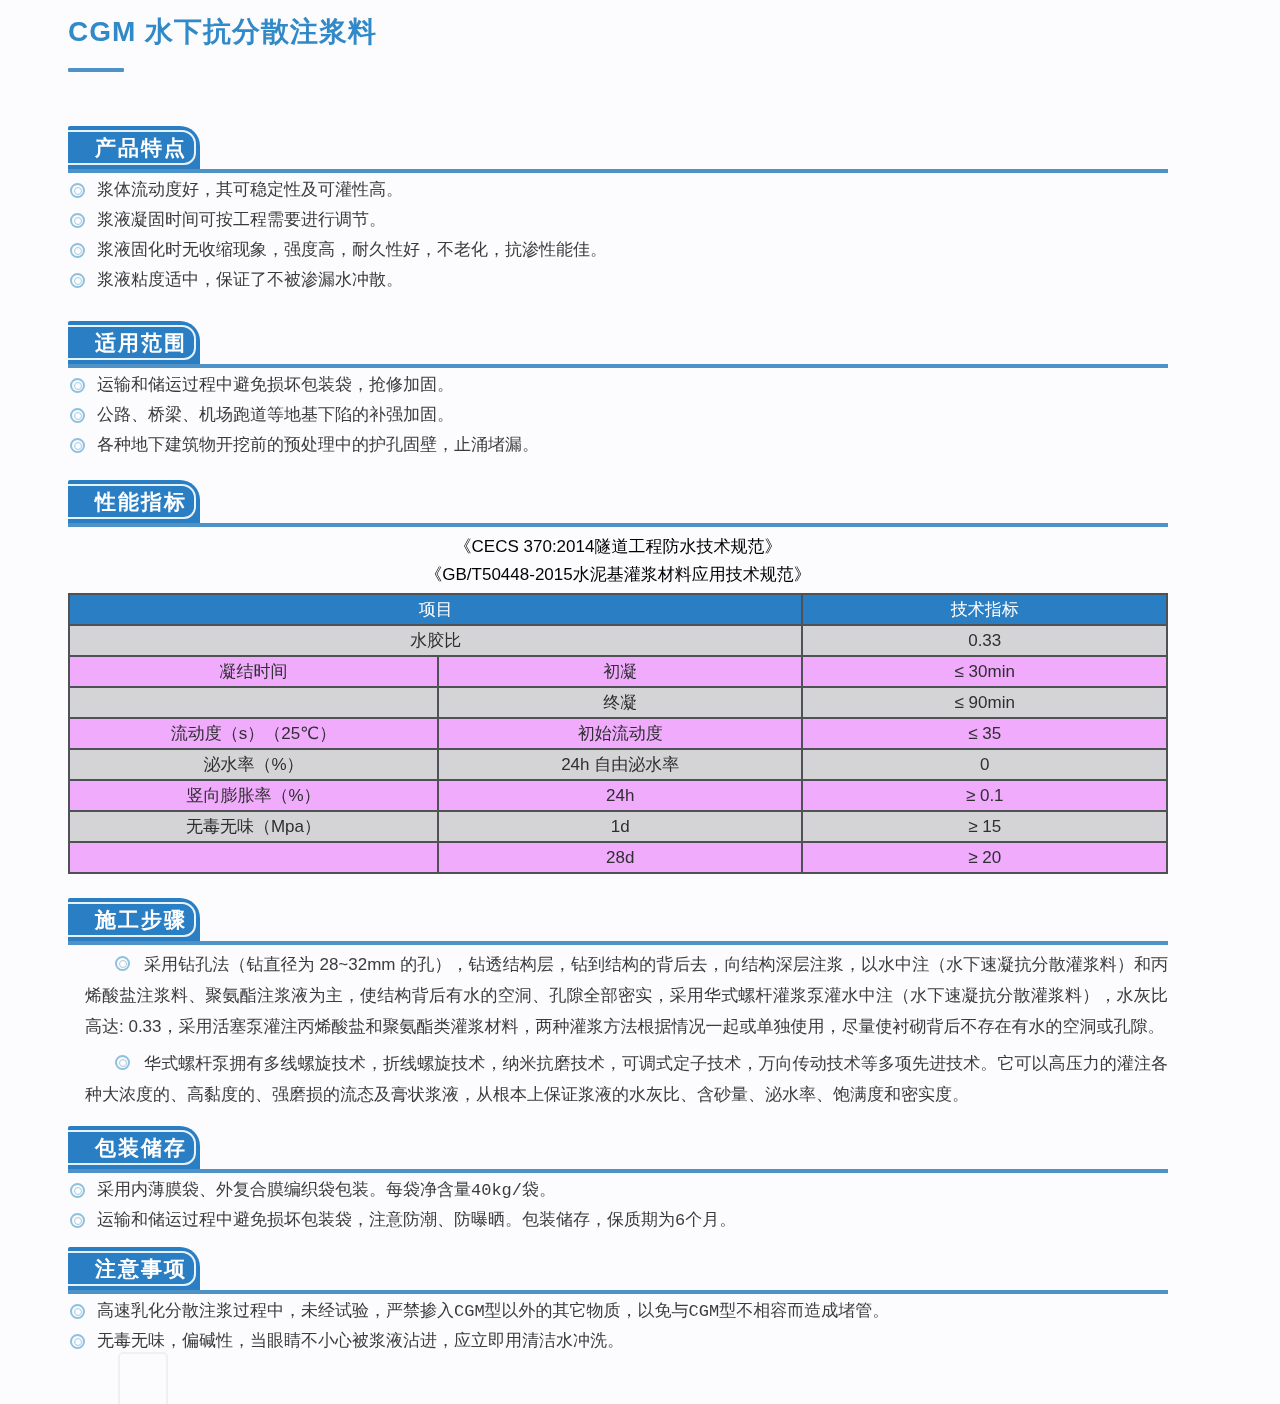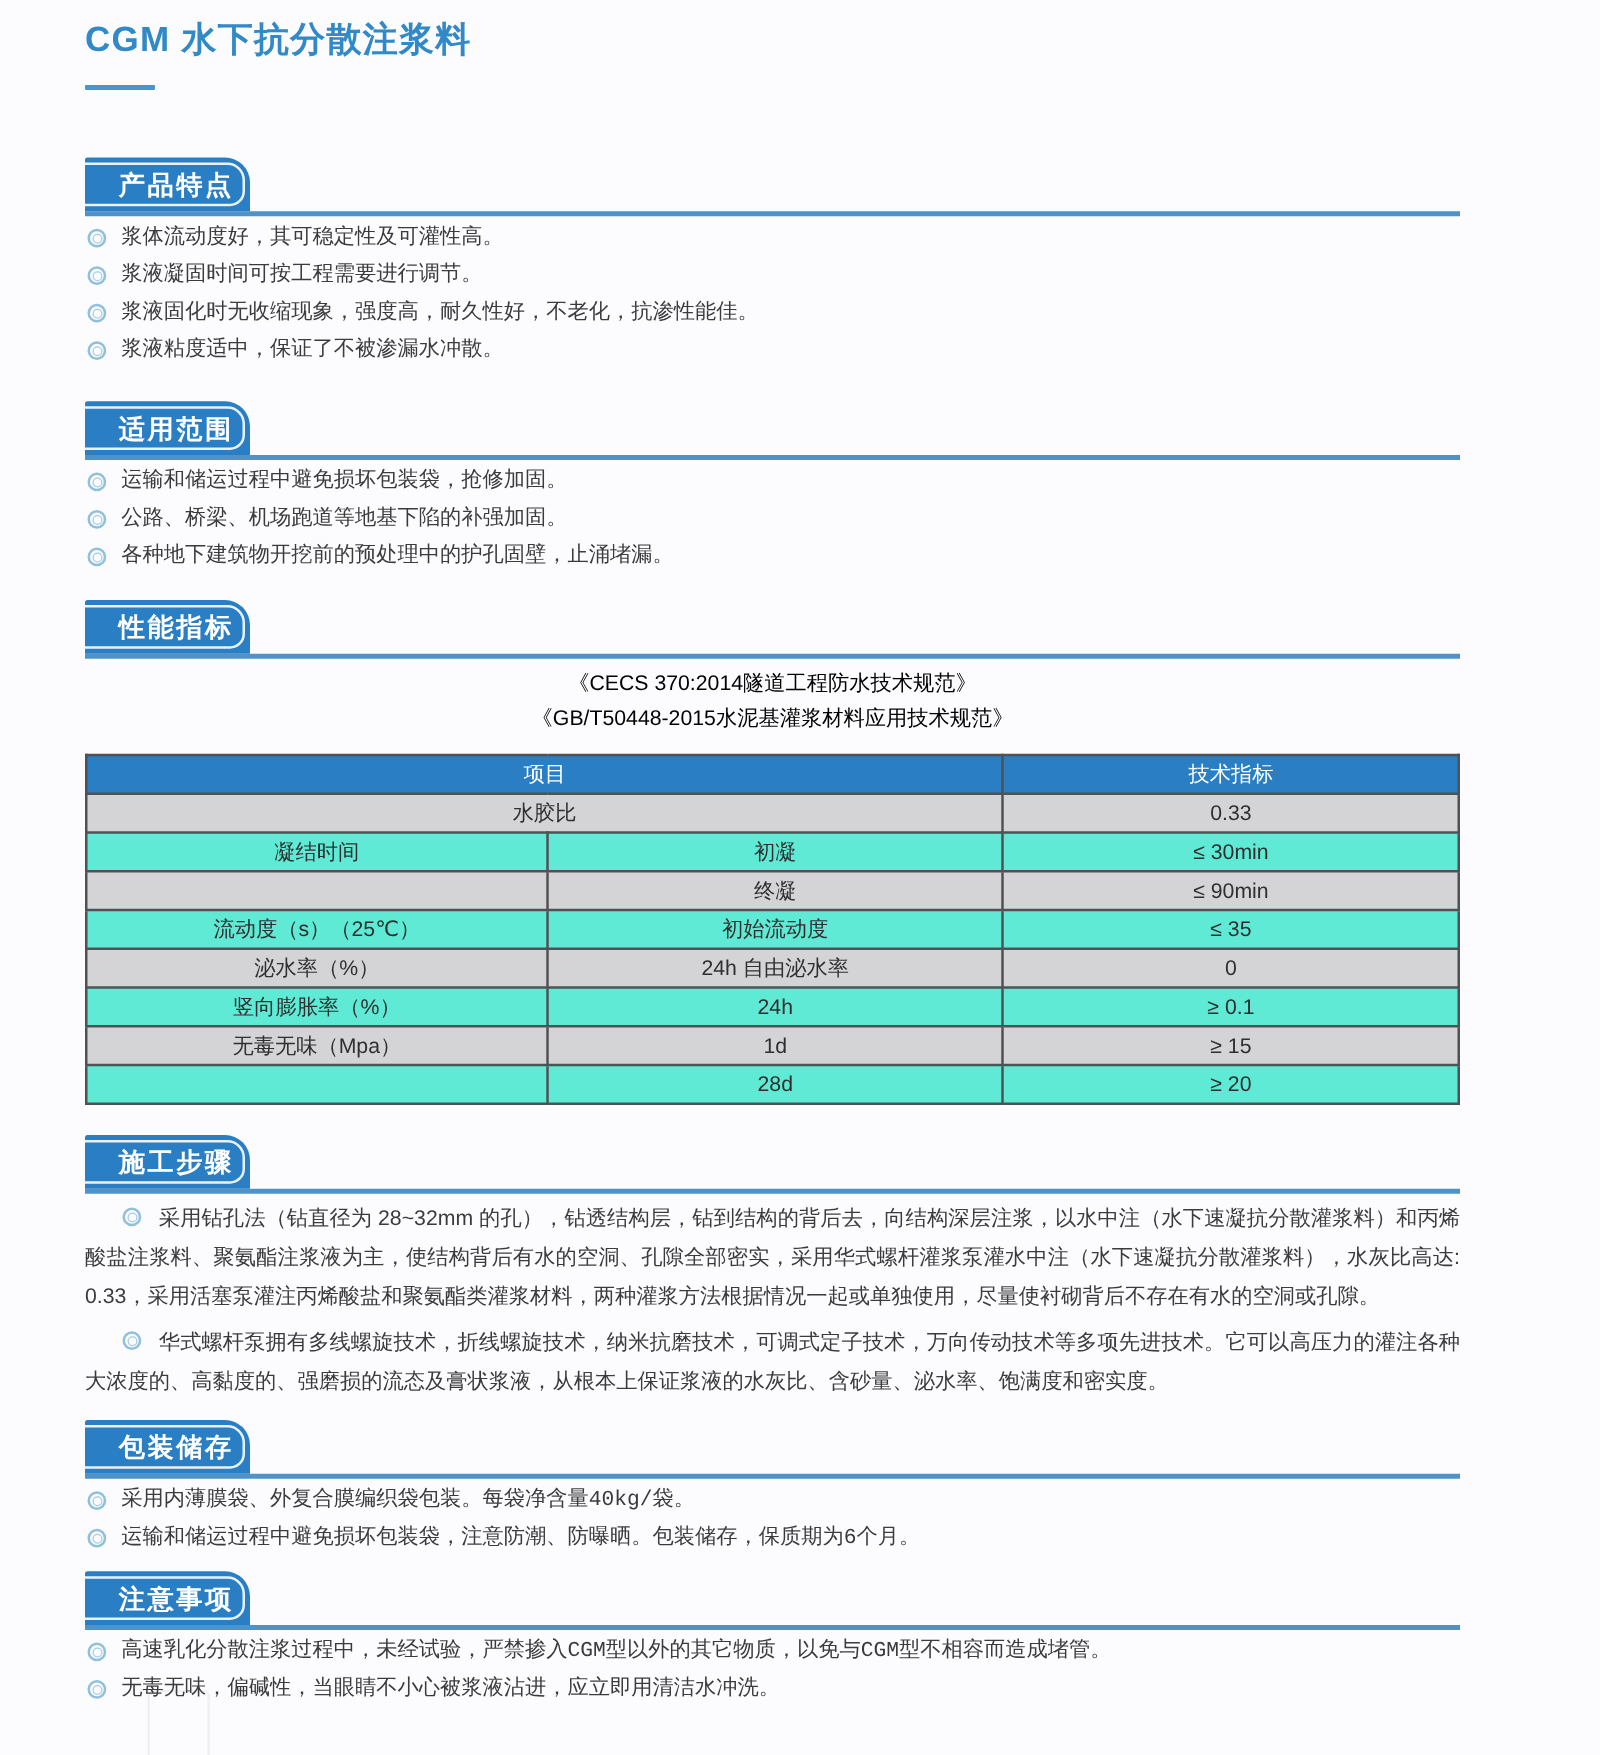--- a/index.html
+++ b/index.html
@@ -34,30 +34,30 @@
   .bitem{display:flex;align-items:flex-start;margin-top:6px;font-size:17px;line-height:24px;}
   .ring{
     flex:0 0 auto;width:11px;height:11px;border:2.5px solid #8fc0dc;border-radius:50%;
     margin:4px 12px 0 2px;position:relative;box-sizing:content-box;
   }
   .ring::after{content:"";position:absolute;inset:1.5px;border:1.5px solid #a5cce1;border-radius:50%;}
 
   
   .standards{margin-top:6px;}
   .std-line{text-align:center;font-size:17px;line-height:28px;color:#000000;}
-  table.perf{width:100%;border-collapse:collapse;table-layout:fixed;margin-top:14px;}
+  table.perf{width:100%;border-collapse:collapse;table-layout:fixed;margin-top:4px;}
   table.perf td{
     border:2px solid #4f5254;text-align:center;vertical-align:middle;
-    font-size:17px;height:29px;padding:0 4px;background:#5eead4;color:#2f2f31;
+    font-size:17px;height:29px;padding:0 4px;background:#f0abfc;color:#2f2f31;
   }
   table.perf tr.head td{background:#2a7ec4;color:#ffffff;font-size:17px;}
   table.perf tr.shade td{background:#d4d4d6;}
 
   
-  .paras{margin-top:4px;}
+  .paras{margin-top:4px;margin-left:17px;}
   .para{margin:0;font-size:17px;line-height:31px;text-align:justify;color:#3b3b3d;}
   .para + .para{margin-top:6px;}
   .ring-inline{
     display:inline-block;width:11px;height:11px;border:2.5px solid #8fc0dc;border-radius:50%;
     position:relative;margin:0 14px 0 30px;vertical-align:-1px;box-sizing:content-box;
   }
   .ring-inline::after{content:"";position:absolute;inset:1.5px;border:1.5px solid #a5cce1;border-radius:50%;}
 
   
   #sec-features{margin-top:54px;}

